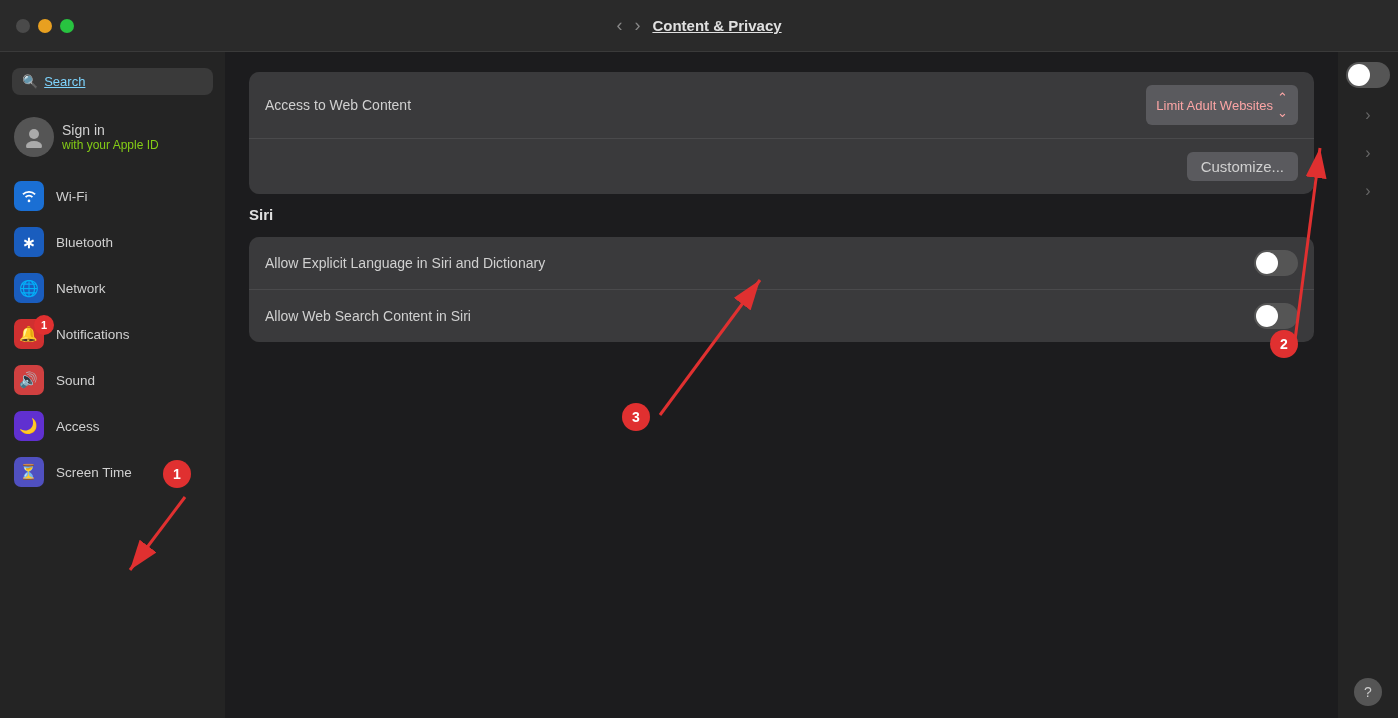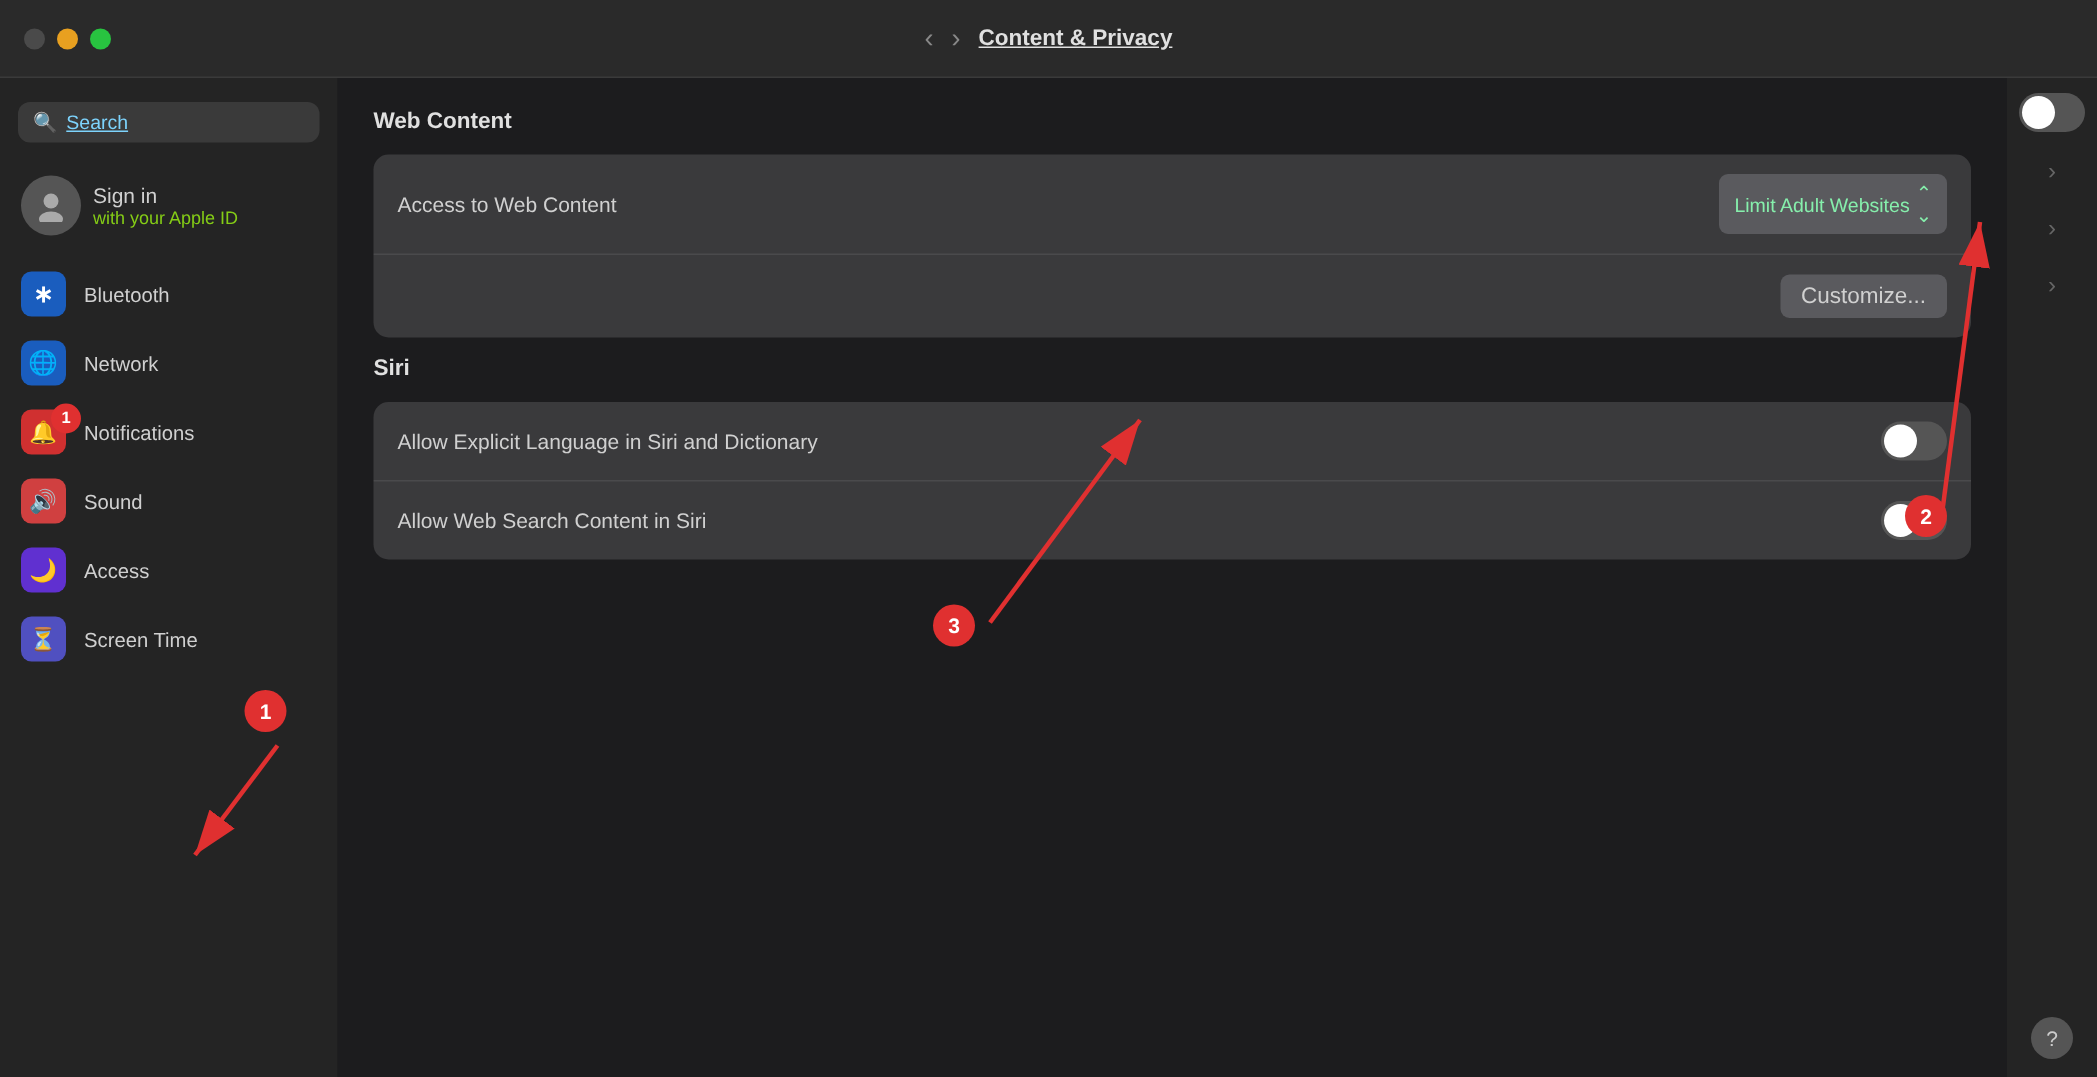--- a/index.html
+++ b/index.html
@@ -202,21 +202,21 @@
     }
     .settings-row-right {
       display: flex;
       align-items: center;
       gap: 8px;
     }
 
     
     .dropdown-btn {
       background: #5a5a5e;
-      color: #86efac;
+      color: #fca5a5;
       border: none;
       border-radius: 6px;
       padding: 5px 10px;
       font-size: 13px;
       cursor: pointer;
       display: flex;
       align-items: center;
       gap: 4px;
     }
 
@@ -369,20 +369,28 @@
           <circle cx="11" cy="8" r="5" fill="#aaa"></circle>
           <ellipse cx="11" cy="20" rx="8" ry="5" fill="#aaa"></ellipse>
         </svg>
       </div>
       <div class="signin-text">
         <div class="line1">Sign in</div>
         <div class="line2">with your Apple ID</div>
       </div>
     </div>
 
+    <div class="sidebar-item">
+      <div class="icon-circle ic-wifi">
+        <svg width="18" height="18" viewBox="0 0 20 20" fill="white">
+          <path d="M10 14a1.5 1.5 0 110 3 1.5 1.5 0 010-3zm-4.5-3.5a6.4 6.4 0 019 0l-1.4 1.4a4.5 4.5 0 00-6.2 0L5.5 10.5zm-3-3a10.5 10.5 0 0115 0l-1.4 1.4a8.5 8.5 0 00-12.2 0L2.5 7z"></path>
+        </svg>
+      </div>
+      <span class="item-label">Wi-Fi</span>
+    </div>
 
     <div class="sidebar-item">
       <div class="icon-circle ic-bt" style="color:white;font-size:16px;font-weight:bold;">∗</div>
       <span class="item-label">Bluetooth</span>
     </div>
 
     <div class="sidebar-item">
       <div class="icon-circle ic-net" style="color:white;font-size:16px;">🌐</div>
       <span class="item-label">Network</span>
     </div>
@@ -404,21 +412,20 @@
     </div>
 
     <div class="sidebar-item">
       <div class="icon-circle ic-screentime" style="color:white;font-size:15px;">⏳</div>
       <span class="item-label">Screen Time</span>
     </div>
   </div>
 
   <div class="content-area">
 
-    <div class="section-title">Web Content</div>
     <div class="settings-group">
       <div class="settings-row">
         <span class="settings-row-label">Access to Web Content</span>
         <div class="settings-row-right">
           <button class="dropdown-btn">
             <span>Limit Adult Websites</span>
             <span>⌃<br style="line-height:0">⌄</span>
           </button>
         </div>
       </div>

